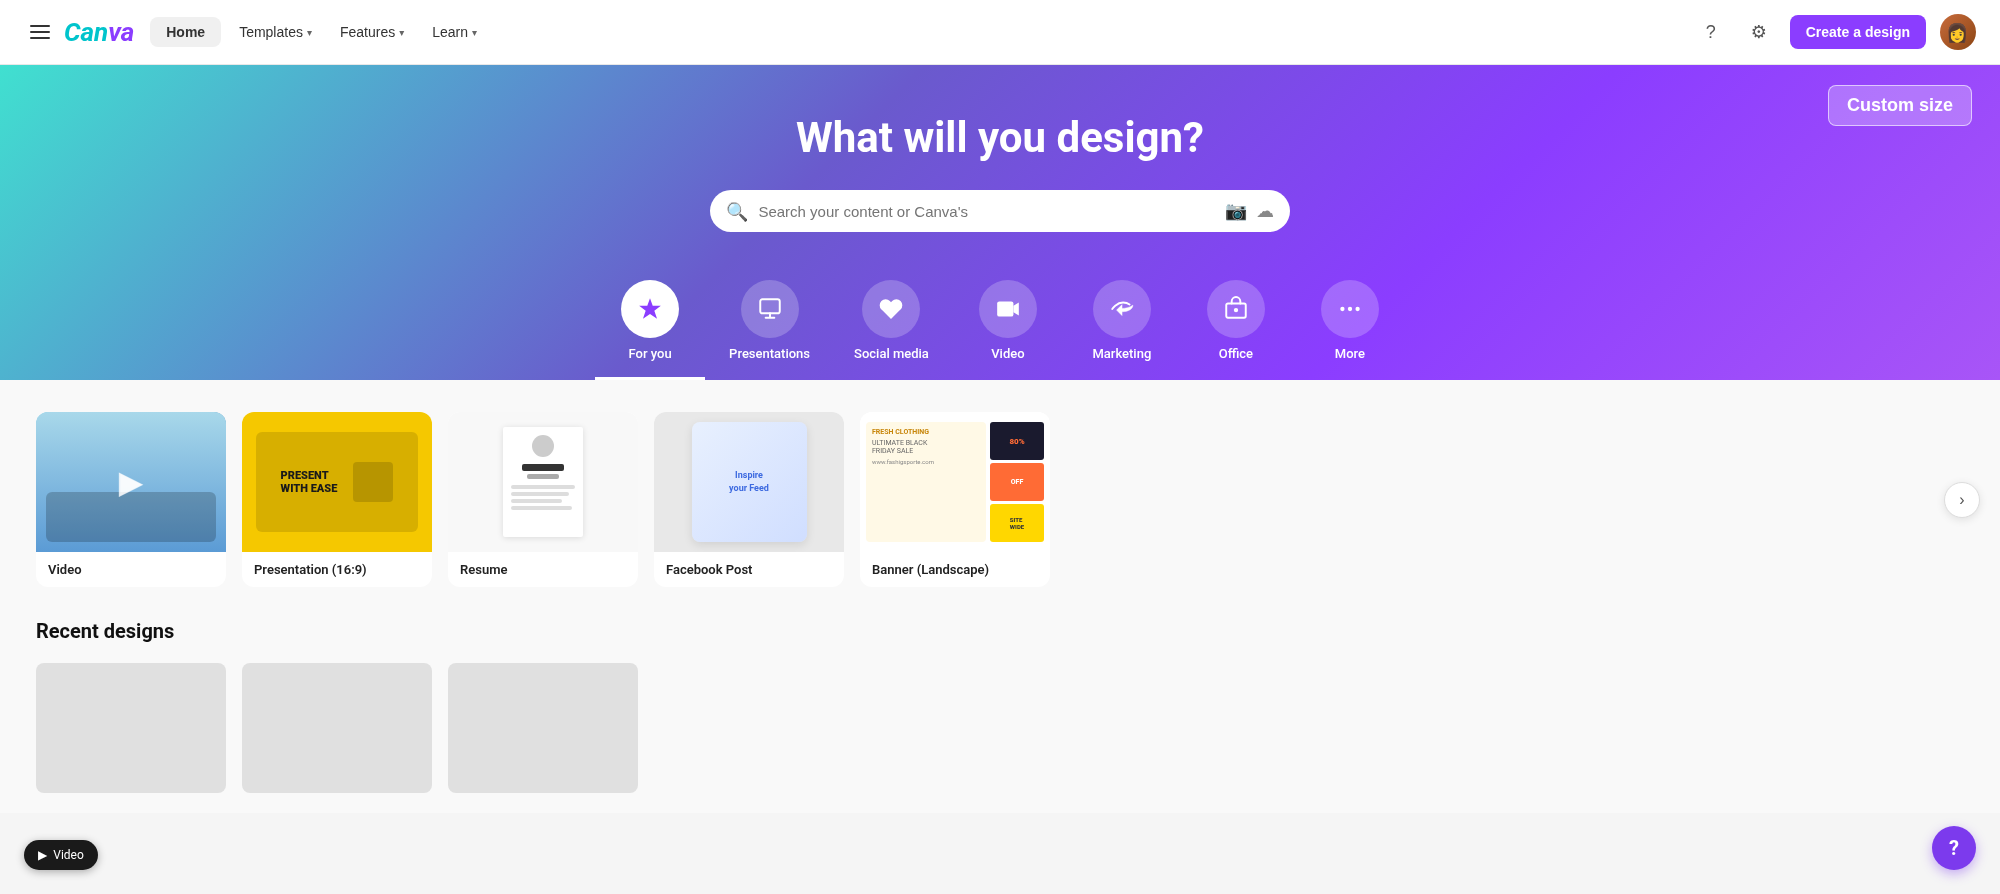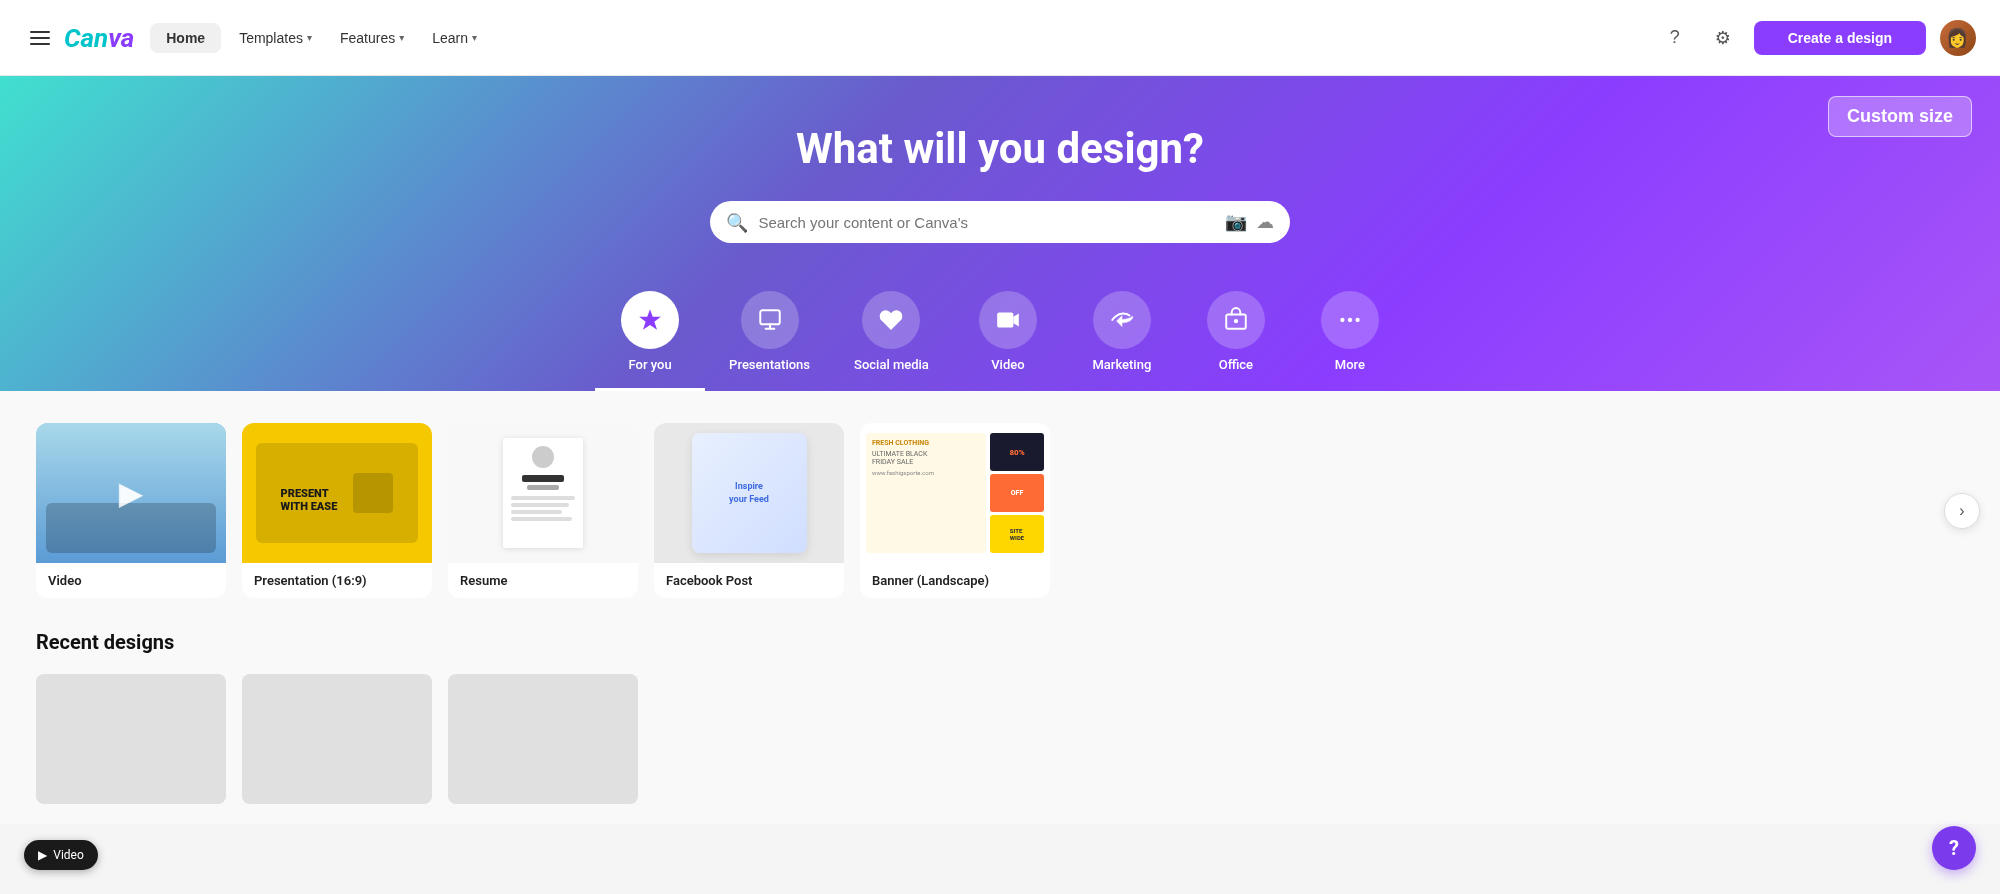--- a/index.html
+++ b/index.html
@@ -1,21 +1,21 @@
 <!DOCTYPE html>
 <html><head>
   <meta charset="utf-8">
   <style>
     * { box-sizing: border-box; margin: 0; padding: 0; }
     body { font-family: -apple-system, BlinkMacSystemFont, 'Segoe UI', Roboto, sans-serif; background: #f5f5f5; min-height: 894px; overflow-x: hidden; }
 
     
     .navbar {
       display: flex; align-items: center; justify-content: space-between;
-      background: #fff; padding: 0 24px; height: 76px;
+      background: #fff; padding: 0 24px; height: 65px;
       border-bottom: 1px solid #e8e8e8; position: relative; z-index: 10;
     }
     .nav-left { display: flex; align-items: center; gap: 8px; }
     .hamburger { display: flex; flex-direction: column; gap: 4px; cursor: pointer; padding: 6px; }
     .hamburger span { display: block; width: 20px; height: 2px; background: #333; border-radius: 2px; }
     .logo { font-size: 26px; font-weight: 700; color: #00c4cc; font-style: italic; margin-right: 8px; }
     .logo span { color: #8b3dff; }
     .nav-home-btn {
       background: #f0f0f0; border: none; border-radius: 8px; padding: 7px 16px;
       font-size: 14px; font-weight: 600; cursor: pointer; color: #333;
@@ -27,21 +27,21 @@
     .nav-link .chevron { font-size: 10px; color: #666; }
     .nav-right { display: flex; align-items: center; gap: 14px; }
     .nav-icon-btn {
       background: none; border: none; cursor: pointer;
       width: 34px; height: 34px; border-radius: 50%;
       display: flex; align-items: center; justify-content: center;
       font-size: 18px; color: #555;
     }
     .create-btn {
       background: #8b3dff; color: #fff; border: none; border-radius: 8px;
-      padding: 9px 34px; font-size: 14px; font-weight: 600; cursor: pointer;
+      padding: 9px 16px; font-size: 14px; font-weight: 600; cursor: pointer;
     }
     .avatar {
       width: 36px; height: 36px; border-radius: 50%; overflow: hidden;
       background: linear-gradient(135deg, #c86b3c, #8b4513);
       display: flex; align-items: center; justify-content: center;
       font-size: 18px; cursor: pointer;
     }
 
     
     .hero {
@@ -280,21 +280,21 @@
             <div style="font-size:28px;color:rgba(255,255,255,0.7);">▶</div>
           </div>
         </div>
         <div class="card-label">Video</div>
       </div>
 
 
       <div class="card">
         <div class="card-thumb" style="background:#f5c800;display:flex;align-items:center;justify-content:center;">
           <div style="width:85%;height:100px;background:rgba(0,0,0,0.12);border-radius:6px;display:flex;align-items:center;justify-content:center;overflow:hidden;">
-            <div style="display:flex;gap:16px;align-items:flex-end;">
+            <div style="display:flex;gap:16px;align-items:center;">
               <div style="font-size:11px;font-weight:900;color:#1a1a1a;line-height:1.2;text-align:left;">PRESENT<br>WITH EASE</div>
               <div style="width:40px;height:40px;border-radius:4px;background:rgba(0,0,0,0.15);"></div>
             </div>
           </div>
         </div>
         <div class="card-label">Presentation (16:9)</div>
       </div>
 
       <div class="card">
         <div class="card-thumb" style="background:#f8f8f8;padding:8px;display:flex;align-items:center;justify-content:center;">

